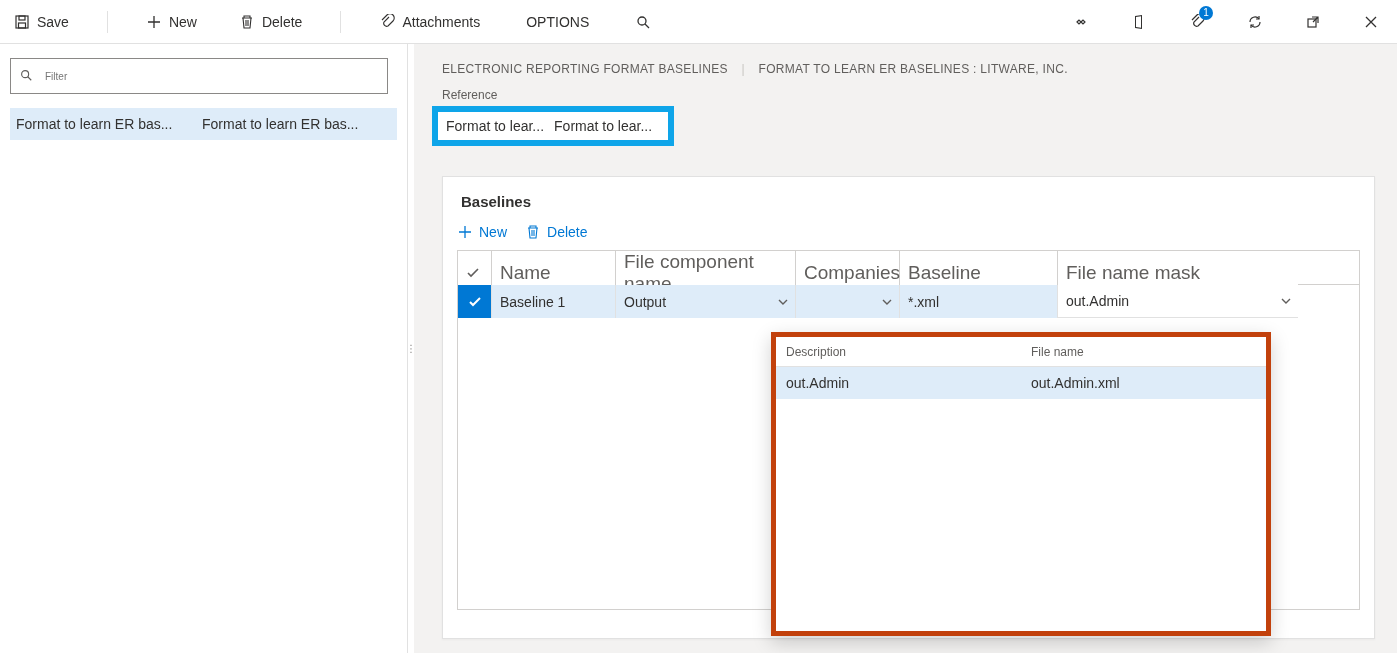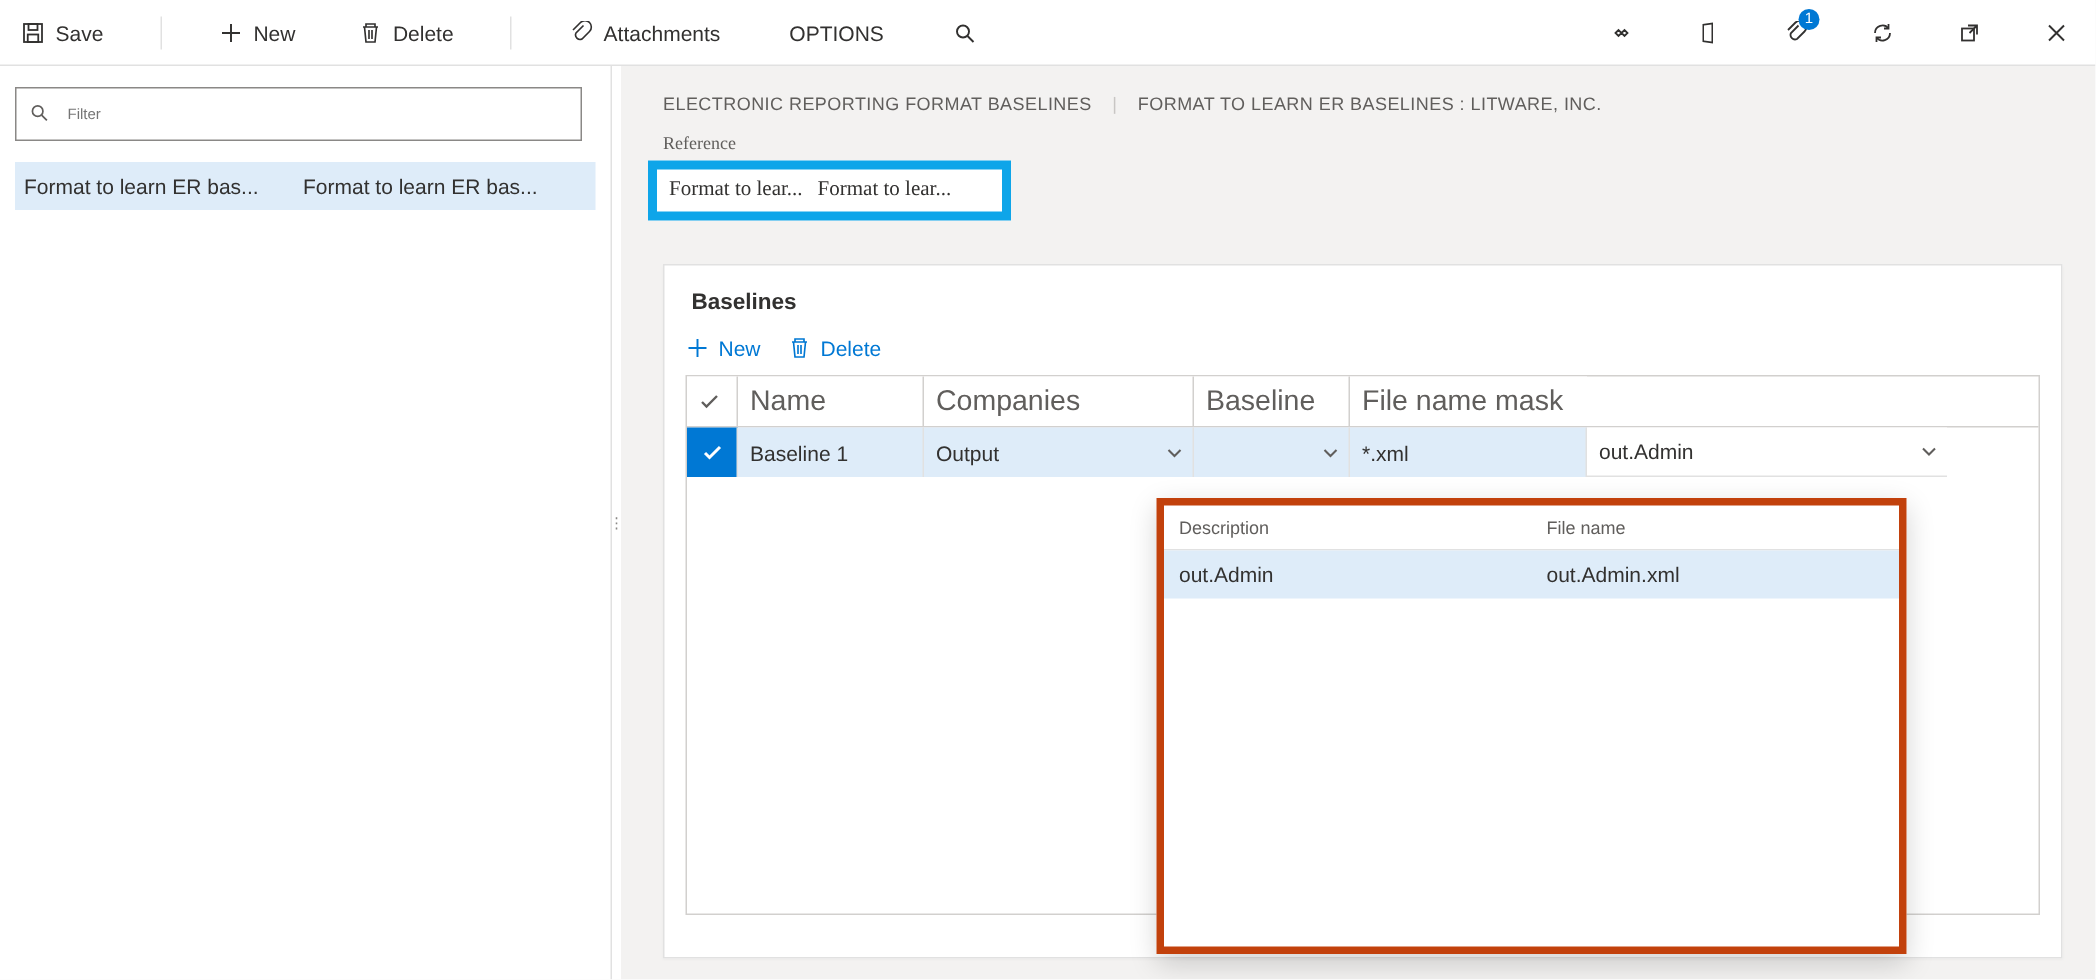--- a/index.html
+++ b/index.html
@@ -97,21 +97,21 @@
   .nav-row .c1 { width: 170px; }
   .nav-row .c2 { flex: 1; }
   
   .breadcrumb {
     padding: 18px 0 0 28px;
     font-size: 12px;
     color: #605e5c;
     letter-spacing: 0.3px;
   }
   .breadcrumb .sep { margin: 0 10px; color: #c8c6c4; }
-  .ref-block { padding: 12px 0 0 18px; font-family: Liberation Serif, serif; }
+  .ref-block { padding: 12px 0 0 18px; }
   .ref-label { font-size: 12px; color: #605e5c; margin: 0 0 4px 10px; }
   .ref-chips {
     display: flex; gap: 10px;
     background: #fff;
     border: 6px solid #0ea5e9;
     border-radius: 0;
     width: 242px;
     padding: 6px 8px;
   }
   .ref-chips span { overflow: hidden; text-overflow: ellipsis; white-space: nowrap; max-width: 110px; }
@@ -360,20 +360,21 @@
       </div>
 
       <div class="grid">
         <div class="ghead">
           <div>
             <svg width="14" height="14" viewBox="0 0 14 14" stroke="#605e5c" fill="none" stroke-width="1.6">
                 <path d="M2 7l3 3 7-7"></path>
               </svg>
           </div>
           <div>Name</div>
+          <div>File component name</div>
           <div>Companies</div>
           <div>Baseline</div>
           <div>File name mask</div>
         </div>
         <div class="grow">
           <div class="selcell">
             <svg width="14" height="14" viewBox="0 0 14 14" stroke="#fff" fill="none" stroke-width="2">
                 <path d="M2 7l3 3 7-7"></path>
               </svg>
           </div>

